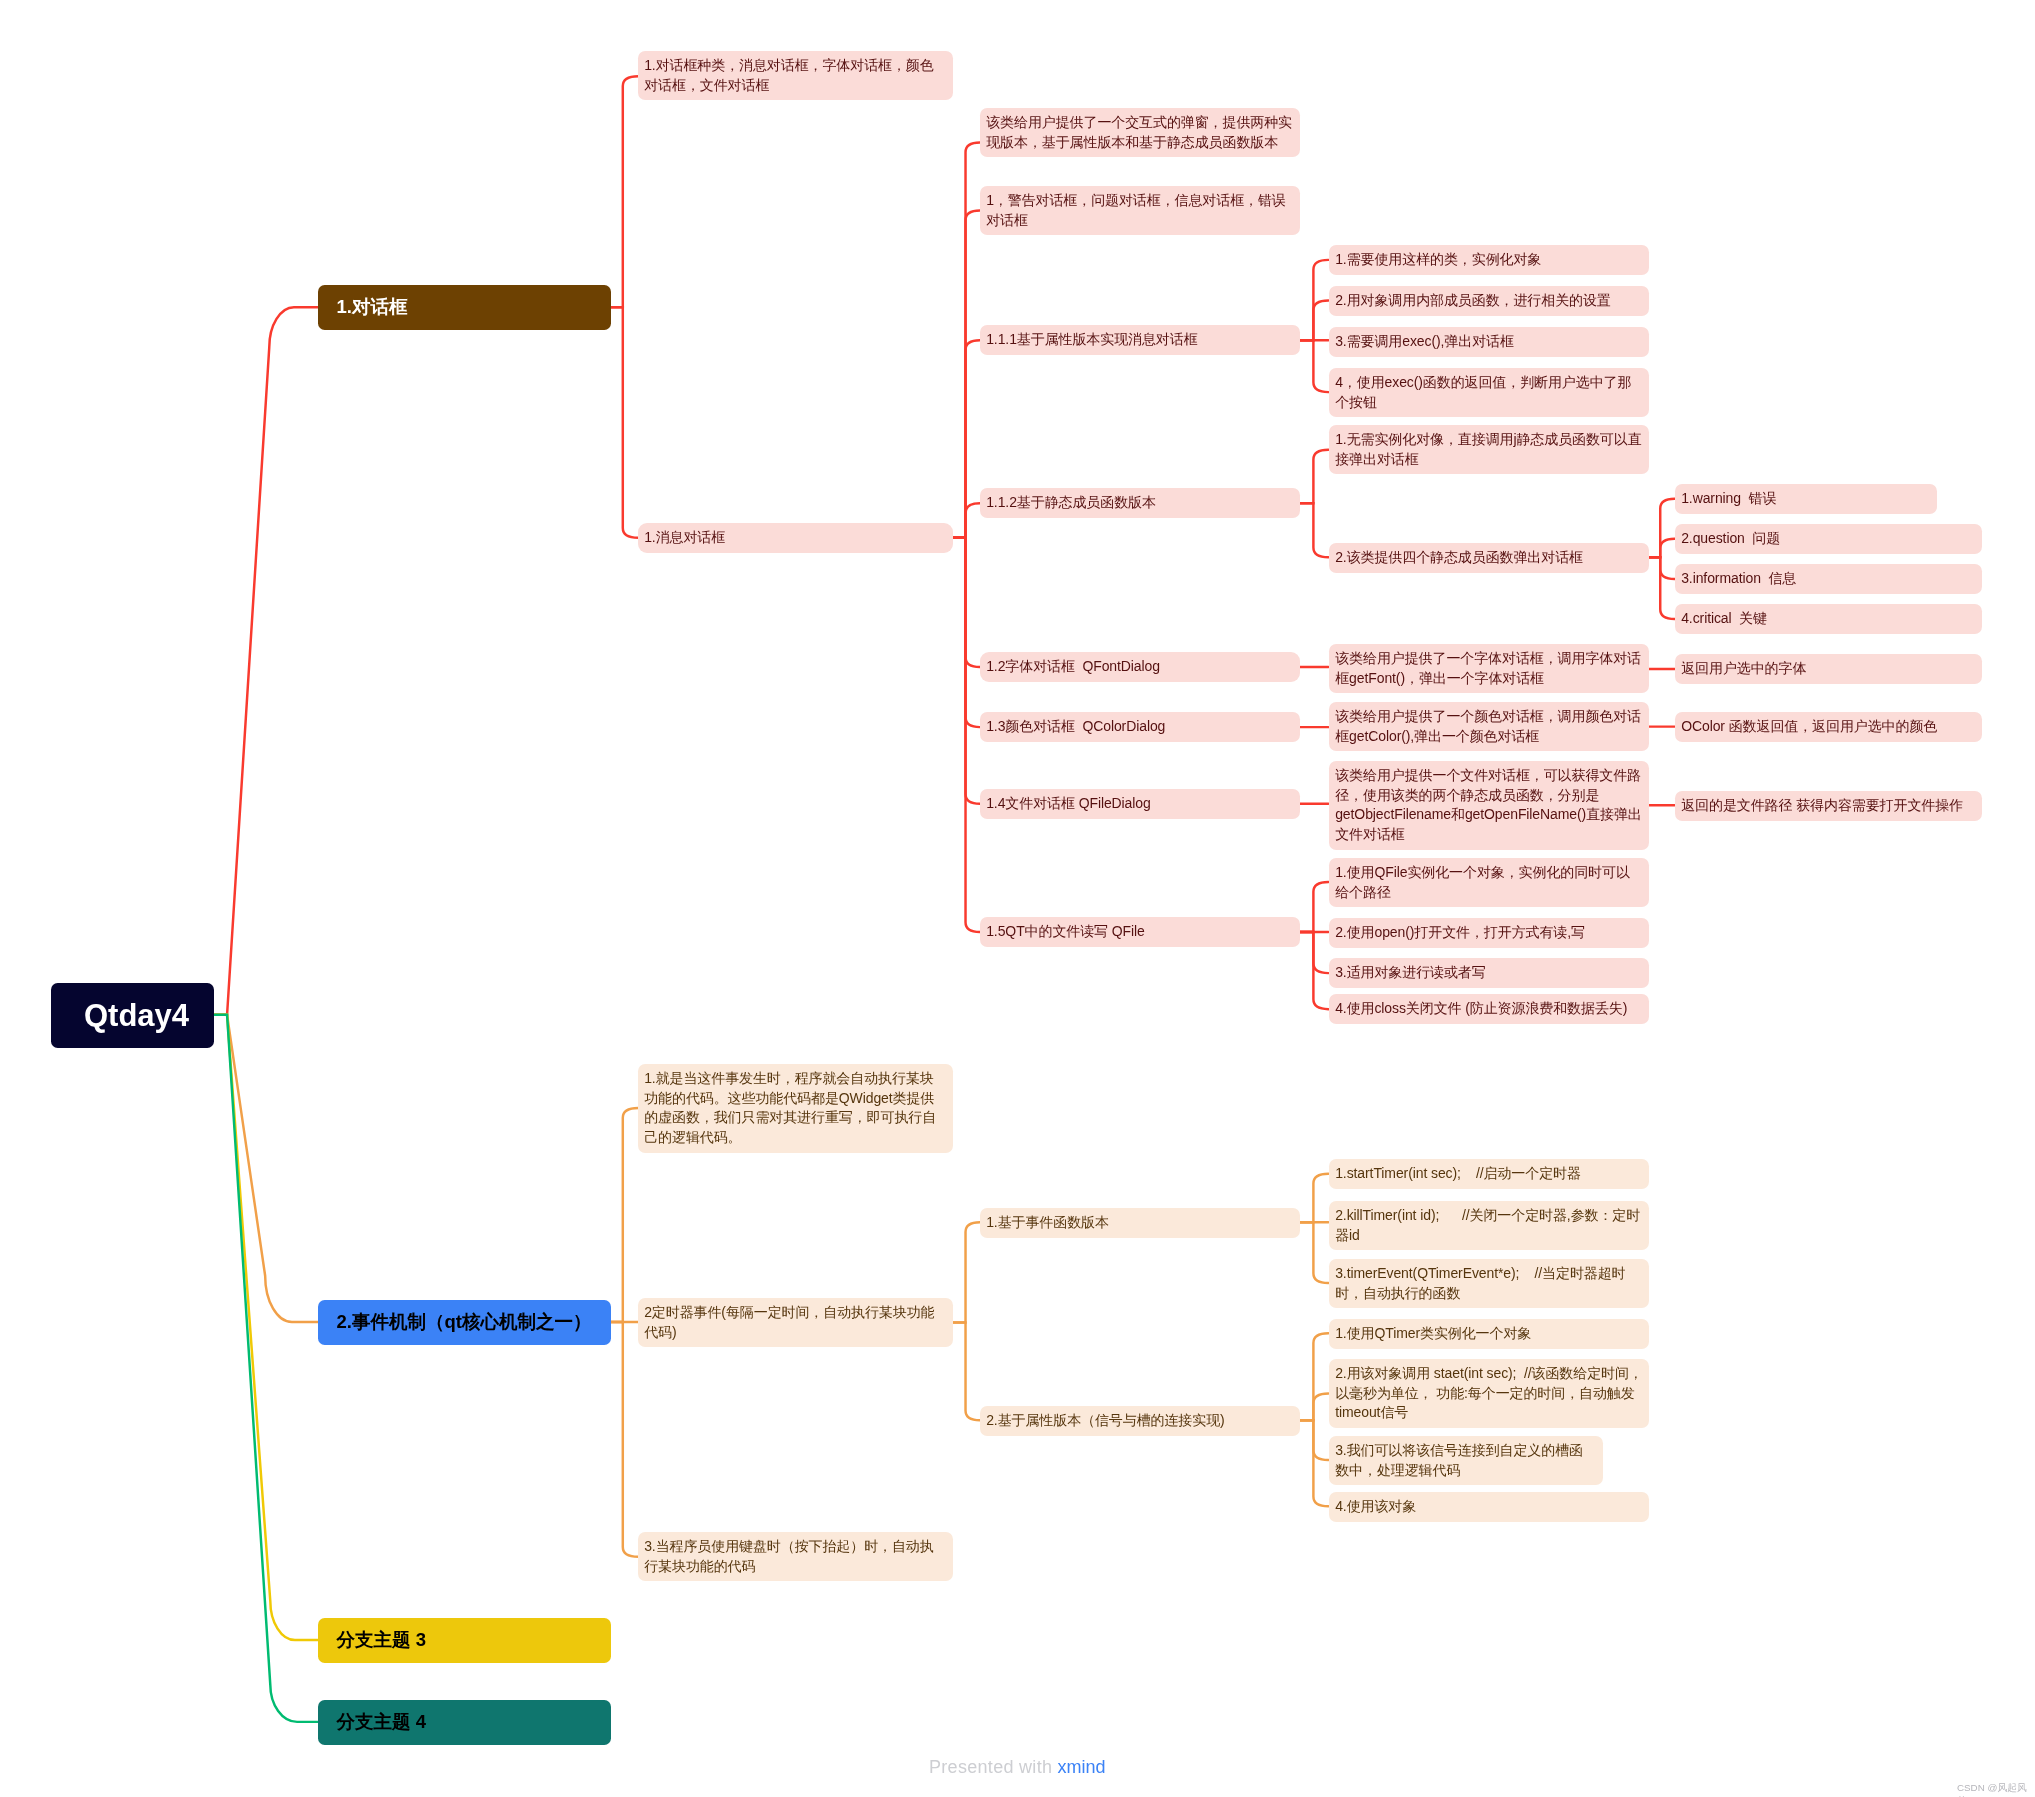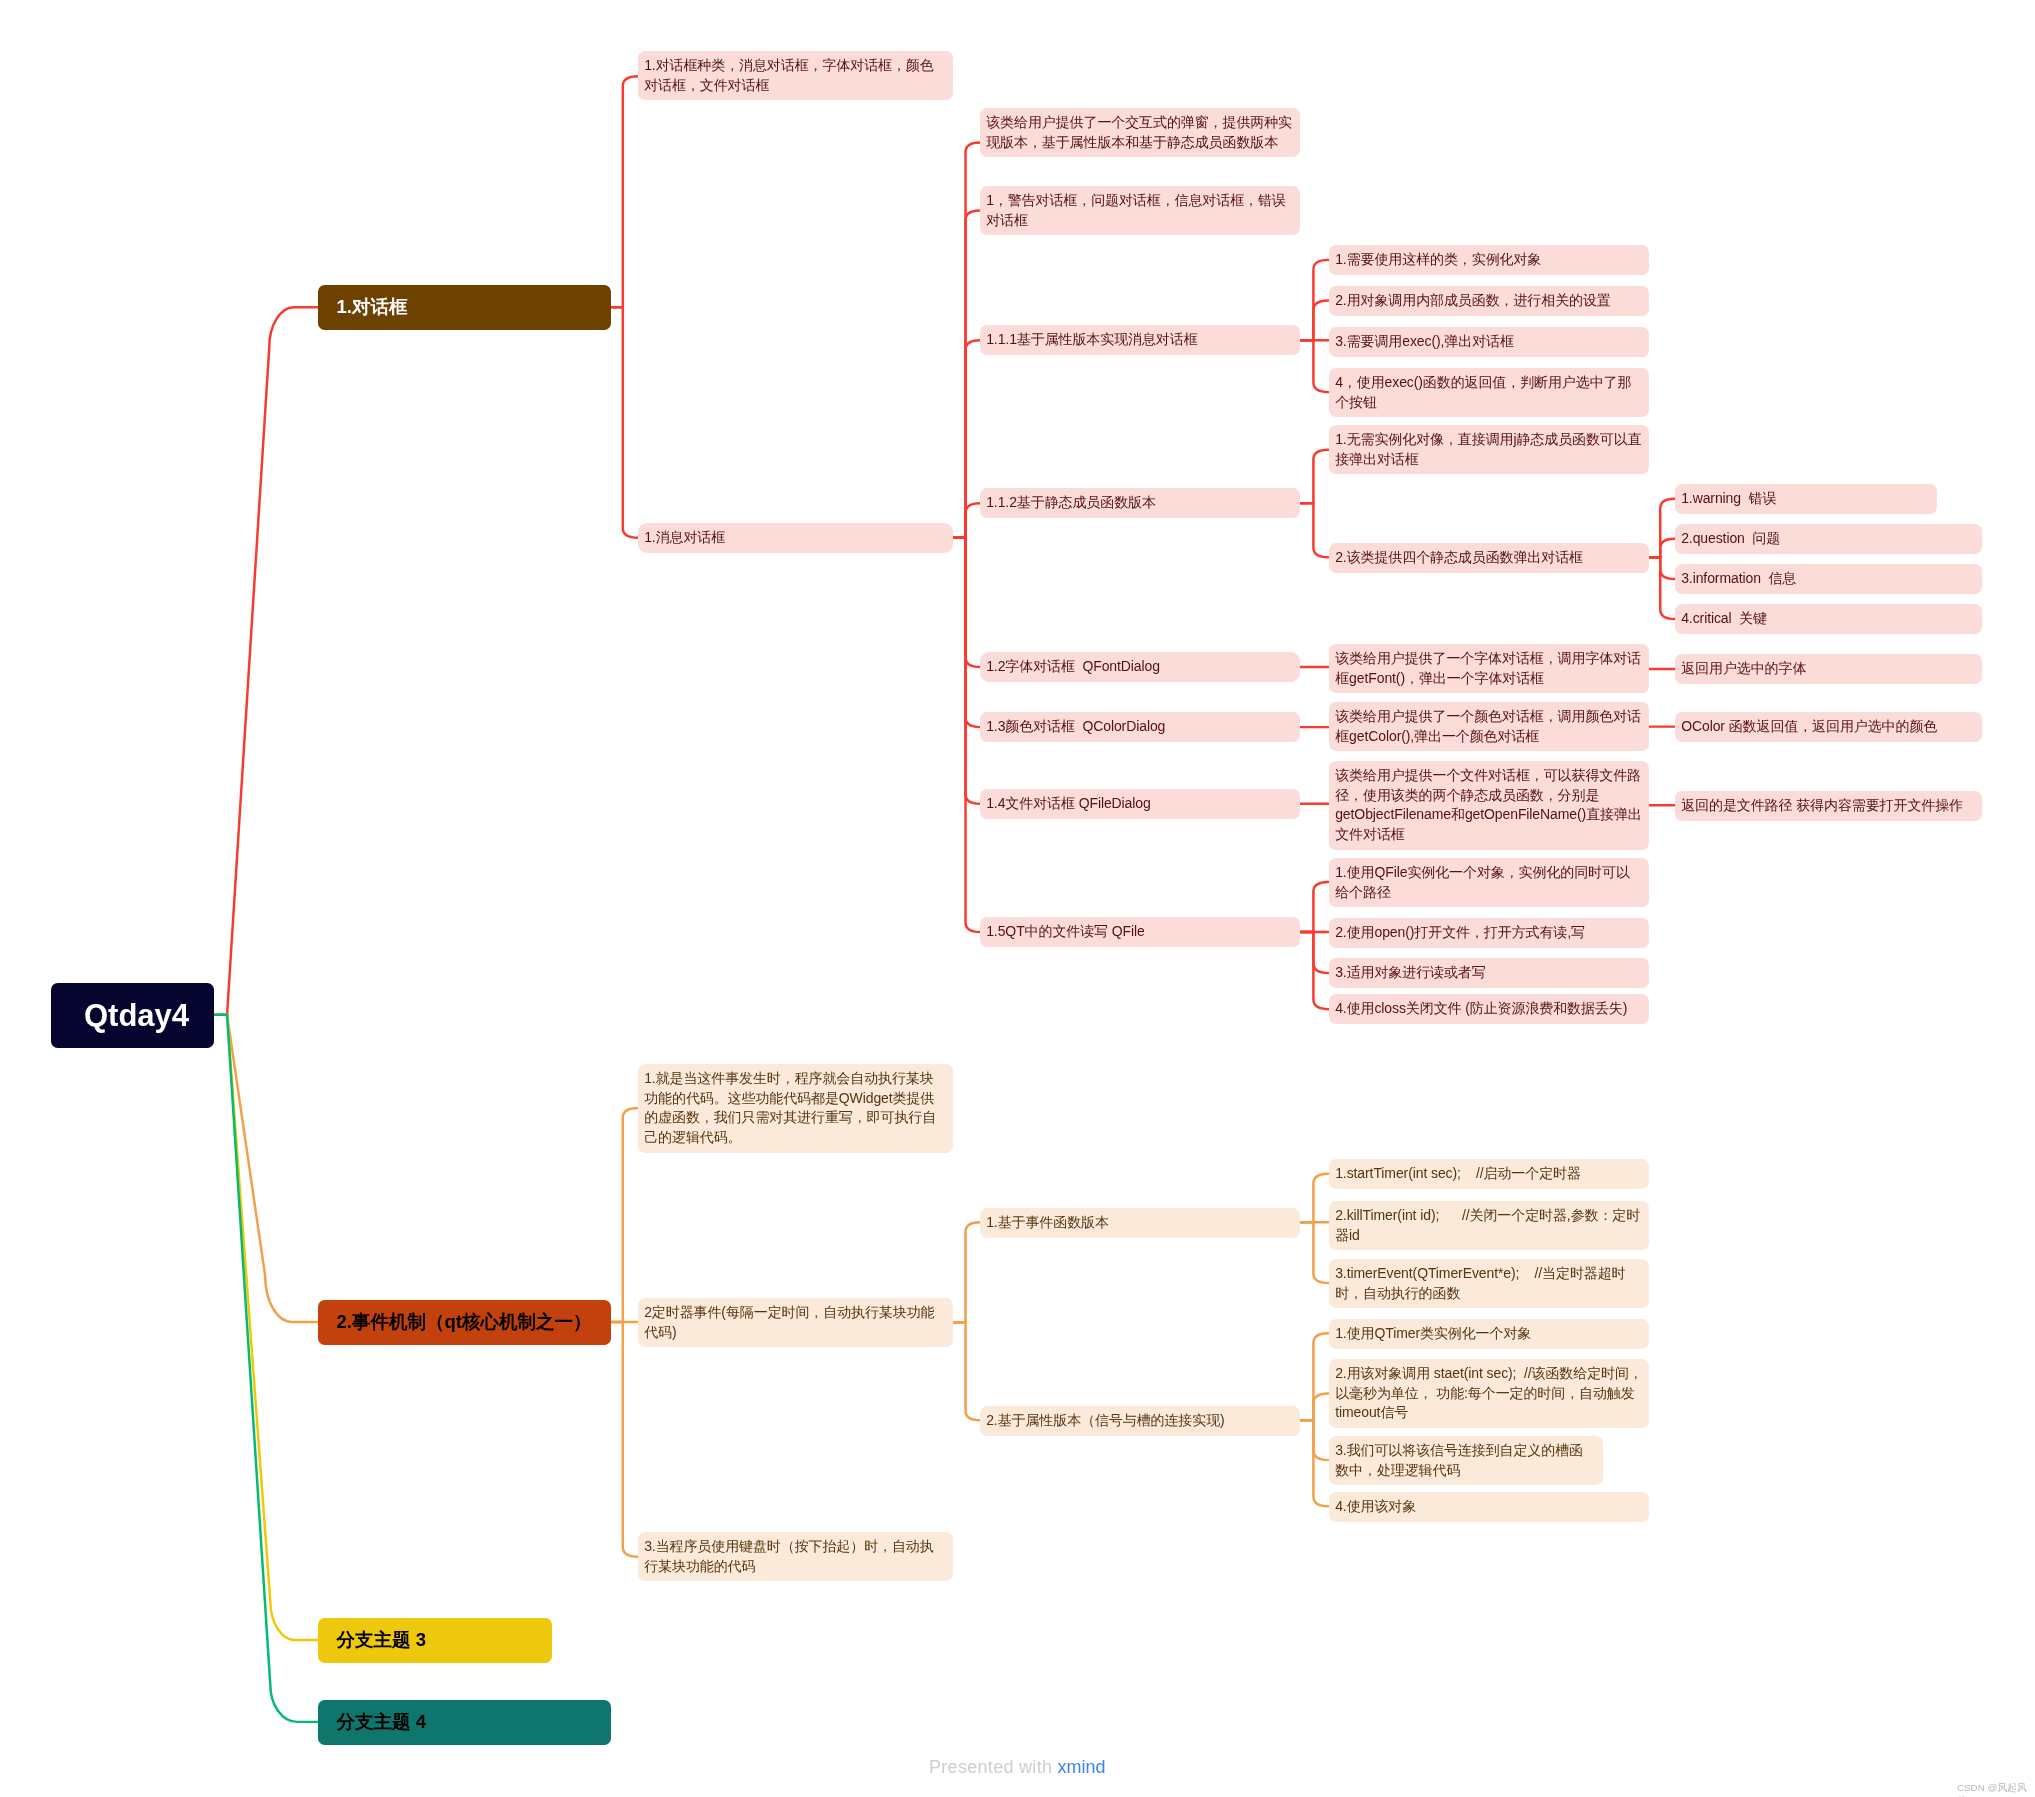--- a/index.html
+++ b/index.html
@@ -8,21 +8,21 @@
   #canvas{position:relative;width:2035px;height:1797px;background:#fff;overflow:hidden;}
   #links{position:absolute;left:0;top:0;}
   .node{position:absolute;box-sizing:border-box;border-radius:7.2px;
         font-size:14px;line-height:19.6px;padding:5.1px 6.2px;white-space:pre-wrap;word-break:break-word;letter-spacing:-0.1px;}
   .root{position:absolute;box-sizing:border-box;background:#05052f;color:#ffffff;font-weight:bold;
         font-size:31px;line-height:33px;border-radius:6.7px;
         display:flex;align-items:center;padding-left:33px;}
   .main{position:absolute;box-sizing:border-box;font-weight:bold;font-size:18.5px;line-height:22.6px;
         border-radius:6.7px;display:flex;align-items:center;padding-left:18.5px;}
   .m1{background:#6d4102;color:#ffffff;}
-  .m2{background:#c2410c;color:#000000;}
+  .m2{background:#3b82f6;color:#000000;}
   .m3{background:#edc80c;color:#000000;}
   .m4{background:#0f766e;color:#000000;}
   .red{background:#fbdcd8;color:#551010;}
   .orange{background:#fbe9da;color:#55350d;}
   .footer{position:absolute;color:#cdced2;font-size:18px;font-weight:normal;letter-spacing:0.3px;}
   .footer b{color:#3b82f6;font-weight:normal;letter-spacing:0px;}
   .csdn{position:absolute;color:#b6b6bb;font-size:9.8px;}
 </style>
 </head>
 <body>
@@ -115,19 +115,19 @@
       <div class="node orange" style="width: 320px; left: 980px; top: 1208px;">1.基于事件函数版本</div>
       <div class="node orange" style="width: 320px; left: 1329px; top: 1159px;">1.startTimer(int sec);    //启动一个定时器</div>
       <div class="node orange" style="width: 320px; left: 1329px; top: 1201px;">2.killTimer(int id);      //关闭一个定时器,参数：定时器id</div>
       <div class="node orange" style="width: 320px; left: 1329px; top: 1259px;">3.timerEvent(QTimerEvent*e);    //当定时器超时时，自动执行的函数</div>
       <div class="node orange" style="width: 320px; left: 980px; top: 1406px;">2.基于属性版本（信号与槽的连接实现)</div>
       <div class="node orange" style="width: 320px; left: 1329px; top: 1319px;">1.使用QTimer类实例化一个对象</div>
       <div class="node orange" style="width: 320px; left: 1329px; top: 1359px;">2.用该对象调用 staet(int sec);  //该函数给定时间，以毫秒为单位， 功能:每个一定的时间，自动触发timeout信号</div>
       <div class="node orange" style="width: 274px; left: 1329px; top: 1436px;">3.我们可以将该信号连接到自定义的槽函数中，处理逻辑代码</div>
       <div class="node orange" style="width: 320px; left: 1329px; top: 1492px;">4.使用该对象</div>
       <div class="node orange" style="width: 315px; left: 638px; top: 1532px;">3.当程序员使用键盘时（按下抬起）时，自动执行某块功能的代码</div>
-      <div class="main m3" style="left: 318px; width: 234px; height: 45px; top: 1618px;">分支主题 3</div>
+      <div class="main m3" style="left: 318px; width: 293px; height: 45px; top: 1618px;">分支主题 3</div>
       <div class="main m4" style="left: 318px; width: 293px; height: 45px; top: 1700px;">分支主题 4</div>
     </div>
   <div class="footer" id="footer" style="left:929px;top:1757px;"><span>Presented with </span><b>xmind</b></div>
   <div class="csdn" id="csdn" style="left:1957px;top:1782px;">CSDN @风起风落</div>
 </div>
 
 
 </body></html>

